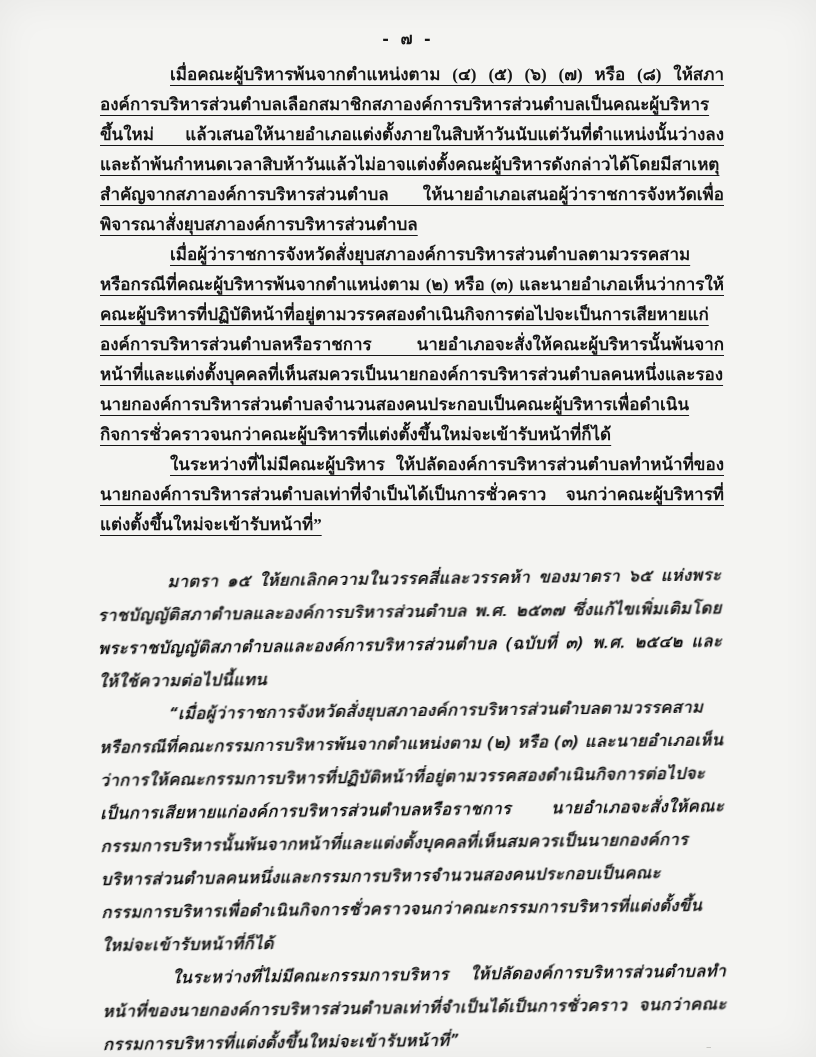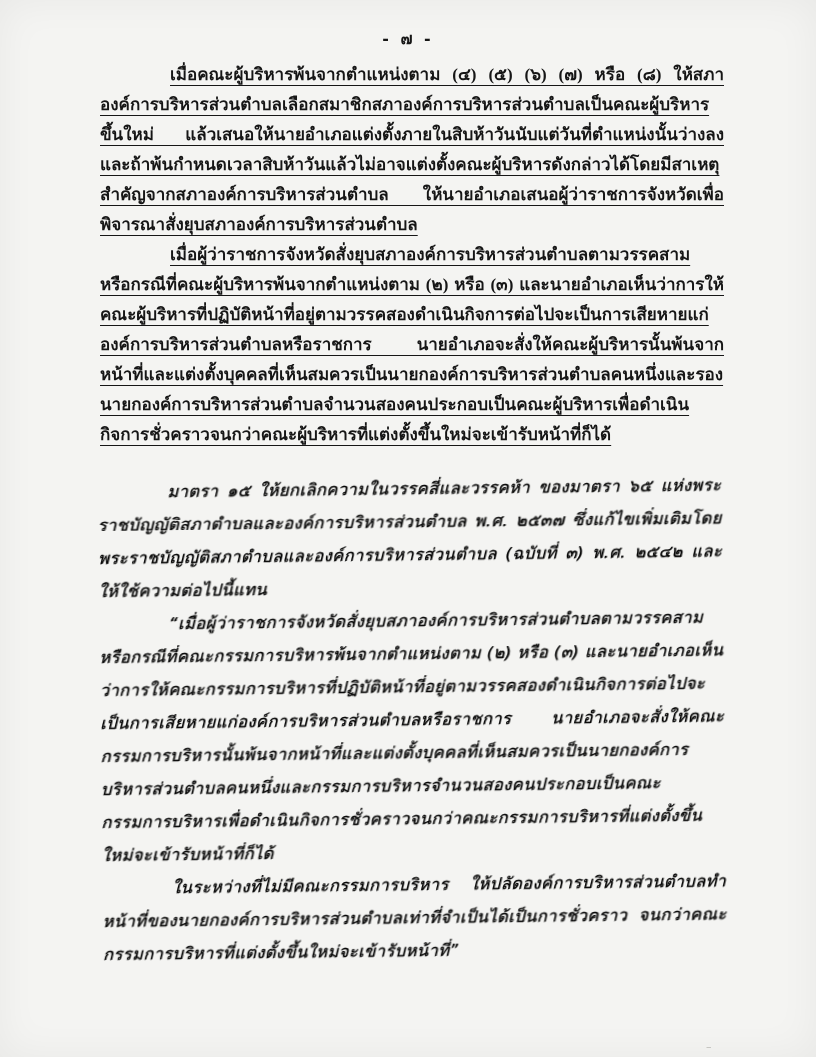--- a/index.html
+++ b/index.html
@@ -83,20 +83,21 @@
 
   <div class="pageno">- ๗ -</div>
 
   <span class="artifact-left">’</span>
 
   <div class="content">
 
     <div class="sec-underlined">
       <p class="para">เมื่อคณะผู้บริหารพ้นจากตำแหน่งตาม (๔) (๕) (๖) (๗) หรือ (๘) ให้สภาองค์การบริหารส่วนตำบลเลือกสมาชิกสภาองค์การบริหารส่วนตำบลเป็นคณะผู้บริหารขึ้นใหม่ แล้วเสนอให้นายอำเภอแต่งตั้งภายในสิบห้าวันนับแต่วันที่ตำแหน่งนั้นว่างลง และถ้าพ้นกำหนดเวลาสิบห้าวันแล้วไม่อาจแต่งตั้งคณะผู้บริหารดังกล่าวได้โดยมีสาเหตุสำคัญจากสภาองค์การบริหารส่วนตำบล ให้นายอำเภอเสนอผู้ว่าราชการจังหวัดเพื่อพิจารณาสั่งยุบสภาองค์การบริหารส่วนตำบล</p>
       <p class="para">เมื่อผู้ว่าราชการจังหวัดสั่งยุบสภาองค์การบริหารส่วนตำบลตามวรรคสาม หรือกรณีที่คณะผู้บริหารพ้นจากตำแหน่งตาม (๒) หรือ (๓) และนายอำเภอเห็นว่าการให้คณะผู้บริหารที่ปฏิบัติหน้าที่อยู่ตามวรรคสองดำเนินกิจการต่อไปจะเป็นการเสียหายแก่องค์การบริหารส่วนตำบลหรือราชการ นายอำเภอจะสั่งให้คณะผู้บริหารนั้นพ้นจากหน้าที่และแต่งตั้งบุคคลที่เห็นสมควรเป็นนายกองค์การบริหารส่วนตำบลคนหนึ่งและรองนายกองค์การบริหารส่วนตำบลจำนวนสองคนประกอบเป็นคณะผู้บริหารเพื่อดำเนินกิจการชั่วคราวจนกว่าคณะผู้บริหารที่แต่งตั้งขึ้นใหม่จะเข้ารับหน้าที่ก็ได้</p>
+      <p class="para">ในระหว่างที่ไม่มีคณะผู้บริหาร ให้ปลัดองค์การบริหารส่วนตำบลทำหน้าที่ของนายกองค์การบริหารส่วนตำบลเท่าที่จำเป็นได้เป็นการชั่วคราว จนกว่าคณะผู้บริหารที่แต่งตั้งขึ้นใหม่จะเข้ารับหน้าที่”</p>
     </div>
 
     <div class="sec-degraded">
       <p class="para">มาตรา ๑๕ ให้ยกเลิกความในวรรคสี่และวรรคห้า ของมาตรา ๖๕ แห่งพระราชบัญญัติสภาตำบลและองค์การบริหารส่วนตำบล พ.ศ. ๒๕๓๗ ซึ่งแก้ไขเพิ่มเติมโดยพระราชบัญญัติสภาตำบลและองค์การบริหารส่วนตำบล (ฉบับที่ ๓) พ.ศ. ๒๕๔๒ และให้ใช้ความต่อไปนี้แทน</p>
       <p class="para">“เมื่อผู้ว่าราชการจังหวัดสั่งยุบสภาองค์การบริหารส่วนตำบลตามวรรคสามหรือกรณีที่คณะกรรมการบริหารพ้นจากตำแหน่งตาม (๒) หรือ (๓) และนายอำเภอเห็นว่าการให้คณะกรรมการบริหารที่ปฏิบัติหน้าที่อยู่ตามวรรคสองดำเนินกิจการต่อไปจะเป็นการเสียหายแก่องค์การบริหารส่วนตำบลหรือราชการ นายอำเภอจะสั่งให้คณะกรรมการบริหารนั้นพ้นจากหน้าที่และแต่งตั้งบุคคลที่เห็นสมควรเป็นนายกองค์การบริหารส่วนตำบลคนหนึ่งและกรรมการบริหารจำนวนสองคนประกอบเป็นคณะกรรมการบริหารเพื่อดำเนินกิจการชั่วคราวจนกว่าคณะกรรมการบริหารที่แต่งตั้งขึ้นใหม่จะเข้ารับหน้าที่ก็ได้</p>
       <p class="para">ในระหว่างที่ไม่มีคณะกรรมการบริหาร ให้ปลัดองค์การบริหารส่วนตำบลทำหน้าที่ของนายกองค์การบริหารส่วนตำบลเท่าที่จำเป็นได้เป็นการชั่วคราว จนกว่าคณะกรรมการบริหารที่แต่งตั้งขึ้นใหม่จะเข้ารับหน้าที่”</p>
     </div>
 
   </div>
 

